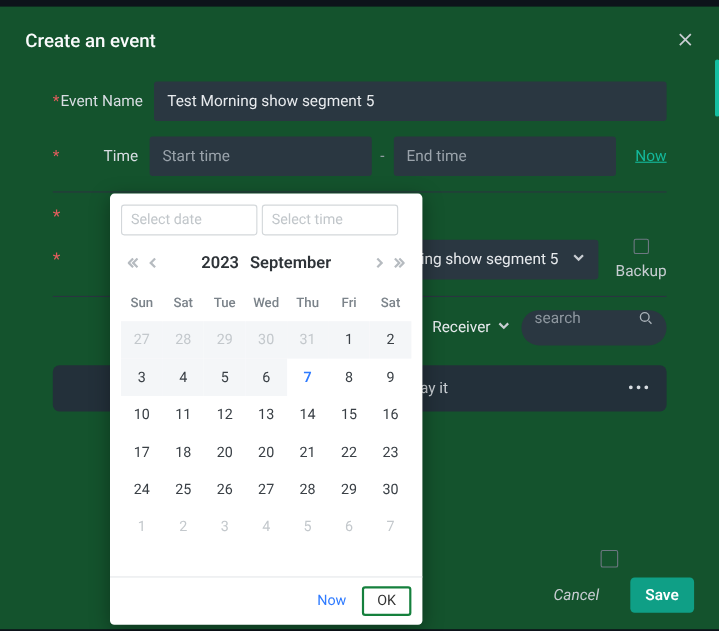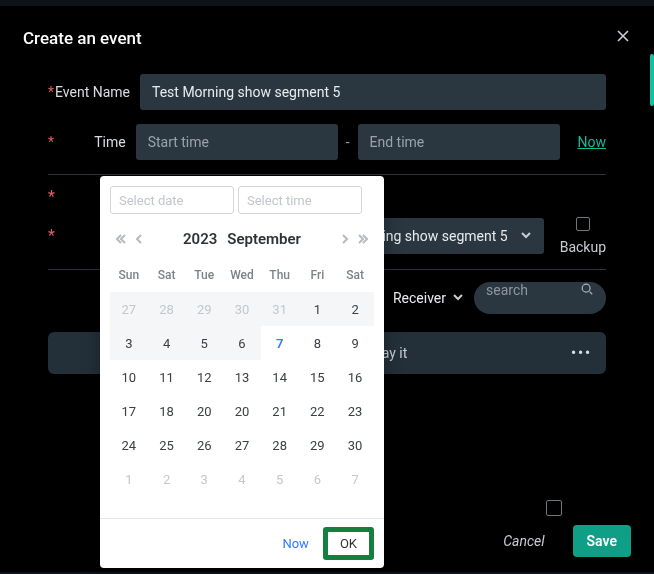--- a/index.html
+++ b/index.html
@@ -1,17 +1,17 @@
 <!DOCTYPE html>
 <html><head>
 <meta charset="utf-8">
 <style>
   * { box-sizing: border-box; margin: 0; padding: 0; font-family: -apple-system, BlinkMacSystemFont, "Segoe UI", Roboto, Arial, sans-serif; }
   html,body { width:654px; height:574px; background:#0d131a; overflow:hidden; }
-  .modal { position:relative; width:654px; height:572px; background:#000000; color:#d8dde2; }
+  .modal { position:relative; width:654px; height:572px; background:#14532d; color:#d8dde2; }
   .top-border { height:6px; background:#0d131a; }
   .modal-body { position:relative; width:100%; height:568px; }
   .title { font-size:17px; font-weight:500; color:#fafbfc; padding:22px 0 0 23px; }
   .close-x { position:absolute; top:22px; right:23px; width:16px; height:16px; display:flex; align-items:center; justify-content:center; color:#c8cdd2; cursor:pointer; font-size:18px; line-height:1; }
 
   .form { padding: 26px 48px 0 48px; }
   .row { display:flex; align-items:center; margin-bottom:14px; }
   .label { width:92px; text-align:right; font-size:14px; color:#d8dde2; padding-right:10px; position:relative; }
   .req::before { content:"*"; color:#e25d5d; position:absolute; left:0px; }
 
@@ -59,21 +59,21 @@
   .dp-title { font-size:15px; font-weight:600; color:#2e3338; display:flex; gap:10px; }
   .dp-grid { flex:1; padding:8px 10px 0 10px; }
   table { width:100%; border-collapse:collapse; table-layout:fixed; }
   th { font-size:12px; font-weight:500; color:#7b838a; padding:6px 0 10px 0; }
   td { text-align:center; font-size:13px; color:#3a4046; height:34px; cursor:pointer; }
   td.muted { color:#c3c8cc; }
   td.shade { background:#f4f6f8; }
   td.today { color:#2f7bff; font-weight:600; }
   .dp-footer { border-top:1px solid #e4e7ea; padding:8px 10px; display:flex; align-items:center; justify-content:flex-end; gap:14px; }
   .dp-now { color:#2f7bff; font-size:13px; cursor:pointer; }
-  .dp-ok { border:5px solid #15803d; border-radius:3px; padding:4px 12px; font-size:13px; color:#333; cursor:pointer; background:#fff; }
+  .dp-ok { border:2px solid #15803d; border-radius:3px; padding:4px 12px; font-size:13px; color:#333; cursor:pointer; background:#fff; }
 
   .accent-strip { position:absolute; right:0; top:48px; width:4px; height:52px; background:#15bfa1; border-radius:2px; }
 </style>
 </head>
 <body>
 
 <div class="modal">
   <div class="top-border"></div>
   <div class="modal-body">
 

